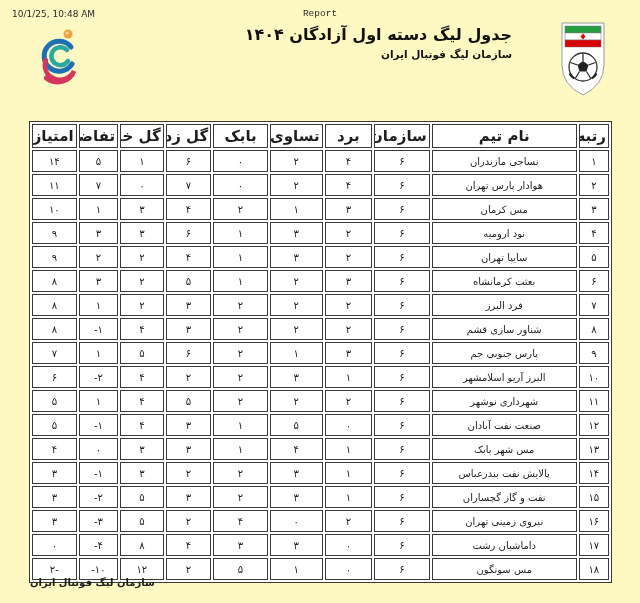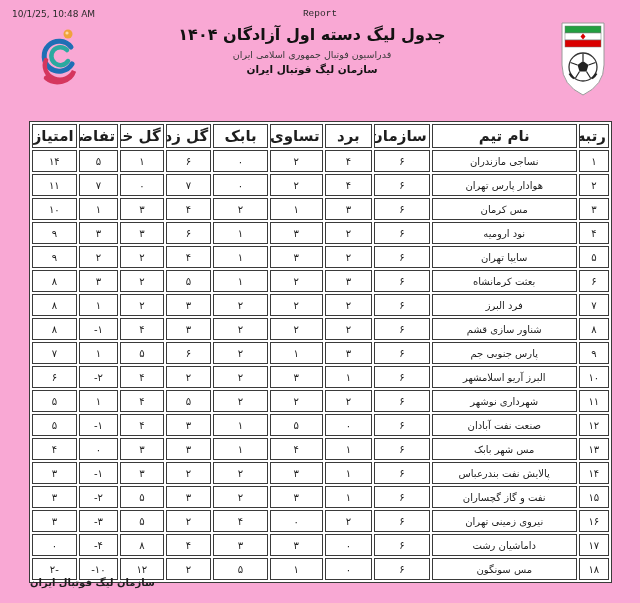--- a/index.html
+++ b/index.html
@@ -1,22 +1,22 @@
 <!DOCTYPE html>
 <html lang="fa"><head>
 <meta charset="utf-8">
 <style>
   html,body{margin:0;padding:0;background:#fff;}
   body{width:640px;height:603px;font-family:"DejaVu Sans",sans-serif;}
-  .page{position:relative;width:640px;height:603px;background:#f9a8d4;overflow:hidden;}
+  .page{position:relative;width:640px;height:603px;background:#fef9c3;overflow:hidden;}
 
   .timestamp{position:absolute;left:12px;top:9px;font-size:9px;color:#2a2a2a;direction:ltr;}
   .report-label{position:absolute;left:0;right:0;top:8px;text-align:center;font-size:9.5px;color:#2a2a2a;font-family:Liberation Mono, monospace;}
 
-  .title-block{position:absolute;left:120px;right:136px;top:25px;text-align:center;direction:rtl;}
+  .title-block{position:absolute;left:120px;right:128px;top:25px;direction:rtl;}
   .title{font-size:16px;font-weight:bold;color:#121212;line-height:1.25;}
   .subtitle1{font-size:9.5px;color:#3a3a3a;margin-top:4px;}
   .subtitle2{font-size:10.5px;font-weight:bold;color:#121212;margin-top:3px;}
 
   .logo-left{position:absolute;left:30px;top:26px;width:58px;height:66px;}
   .logo-right{position:absolute;right:30px;top:20px;width:54px;height:78px;}
 
   table.league{position:absolute;top:121px;left:29px;width:583px;
     border-collapse:separate;border-spacing:2px;table-layout:fixed;
     border:1px solid #3a3a3a;background:#fff;}
@@ -61,21 +61,20 @@
       <line x1="21.5" y1="45" x2="14.5" y2="42.5" stroke="#222" stroke-width="1.2"></line>
       <line x1="30.5" y1="51.5" x2="34.5" y2="58" stroke="#222" stroke-width="1.2"></line>
       <line x1="23.5" y1="51.5" x2="19.5" y2="58" stroke="#222" stroke-width="1.2"></line>
       <path d="M36,58.5 a14,14 0 0 0 4.5,-5" fill="none" stroke="#222" stroke-width="2"></path>
       <path d="M18,58.5 a14,14 0 0 1 -4.5,-5" fill="none" stroke="#222" stroke-width="2"></path>
     </svg>
   </div>
 
   <div class="title-block">
     <div class="title">جدول لیگ دسته اول آزادگان ۱۴۰۴</div>
-    <div class="subtitle1">فدراسیون فوتبال جمهوری اسلامی ایران</div>
     <div class="subtitle2">سازمان لیگ فوتبال ایران</div>
   </div>
 
   <table class="league" dir="rtl">
     <colgroup>
       <col style="width:30px">
         <col style="width:143px">
         <col style="width:55px">
       <col style="width:47px">
         <col style="width:52px">

